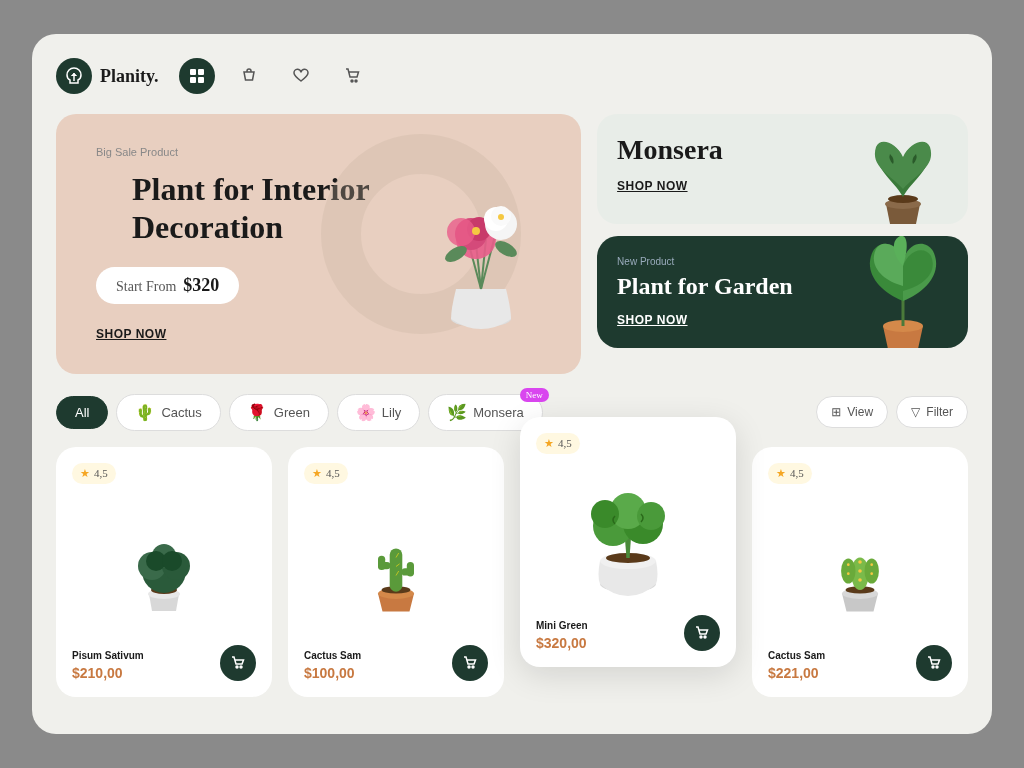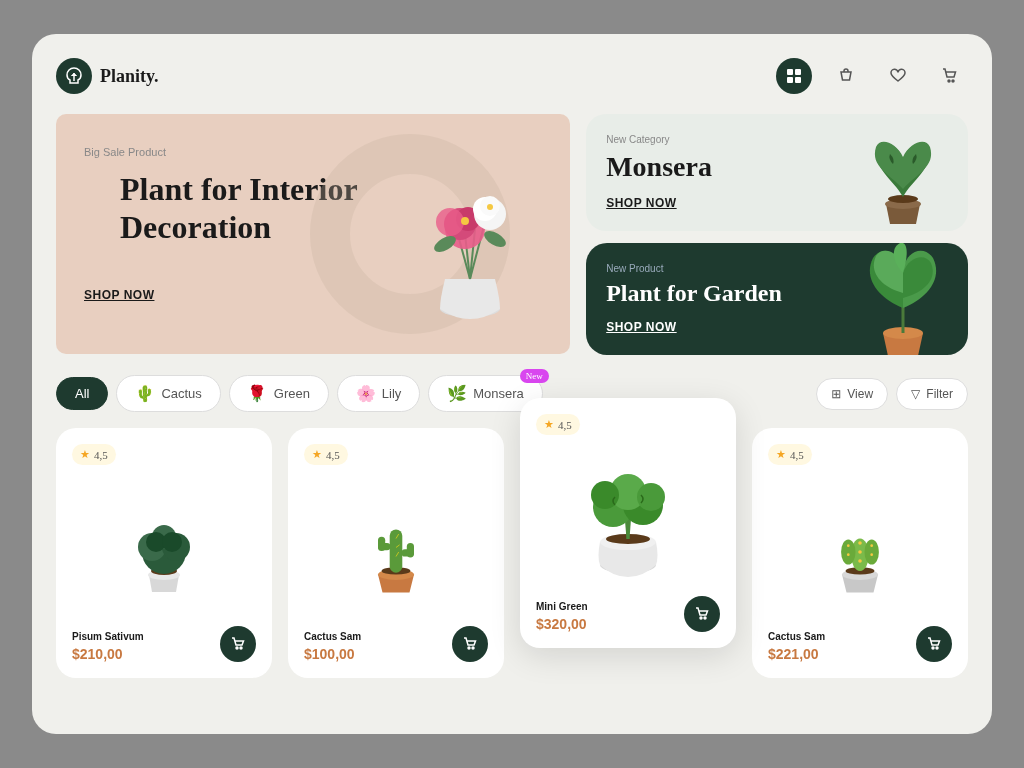--- a/index.html
+++ b/index.html
@@ -17,21 +17,20 @@
       background: #f0f0ec;
       border-radius: 24px;
       padding: 24px;
       position: relative;
       overflow: visible;
     }
     
     .header {
       display: flex;
       align-items: center;
-      justify-content: space-between;
       margin-bottom: 20px;
     }
     .logo-area {
       display: flex;
       align-items: center;
       gap: 8px;
     }
     .logo-icon {
       width: 36px;
       height: 36px;
@@ -140,22 +139,22 @@
       display: flex;
       gap: 16px;
       margin-bottom: 20px;
       align-items: flex-start;
     }
 
     
     .main-banner {
       flex: 1.2;
       background: #e8cfc0;
-      border-radius: 10px;
-      padding: 32px 28px;
+      border-radius: 20px;
+      padding: 32px 40px;
       min-height: 240px;
       position: relative;
       overflow: hidden;
     }
     .banner-label {
       font-size: 11px;
       color: #888;
       margin-bottom: 12px;
       font-family: sans-serif;
     }
@@ -466,20 +465,24 @@
 
 
   </div>
 
   <div class="hero-section">
 
     <div class="main-banner">
       <div class="banner-arc"></div>
       <div class="banner-label">Big Sale Product</div>
       <div class="banner-title">Plant for Interior Decoration</div>
+      <div class="banner-price-tag">
+        <span>Start From</span>&nbsp;
+        <strong>$320</strong>
+      </div>
       <br>
       <span class="shop-now-link">SHOP NOW</span>
 
       
       <div class="flower-bouquet">
         <svg viewBox="0 0 160 200" xmlns="http://www.w3.org/2000/svg">
 
           <ellipse cx="80" cy="175" rx="30" ry="8" fill="#ddd"></ellipse>
           <path d="M55 145 Q50 165 50 175 Q65 185 80 185 Q95 185 110 175 Q110 165 105 145 Z" fill="#e8e8e8"></path>
 
@@ -503,21 +506,20 @@
 
           <circle cx="75" cy="87" r="4" fill="#f5c842"></circle>
           <circle cx="100" cy="73" r="3" fill="#f5c842"></circle>
         </svg>
       </div>
     </div>
 
     <div class="right-banners">
 
       <div class="monsera-card">
-        <div class="card-label-small">New Category</div>
         <div class="monsera-title">Monsera</div>
         <span class="shop-now-link">SHOP NOW</span>
         
         <div class="monsera-plant">
           <svg viewBox="0 0 110 120" xmlns="http://www.w3.org/2000/svg">
 
             <path d="M38 95 L42 115 L68 115 L72 95 Z" fill="#7a5a3a"></path>
             <ellipse cx="55" cy="95" rx="18" ry="5" fill="#8a6a4a"></ellipse>
 
             <ellipse cx="55" cy="90" rx="15" ry="4" fill="#5a3a1a"></ellipse>

